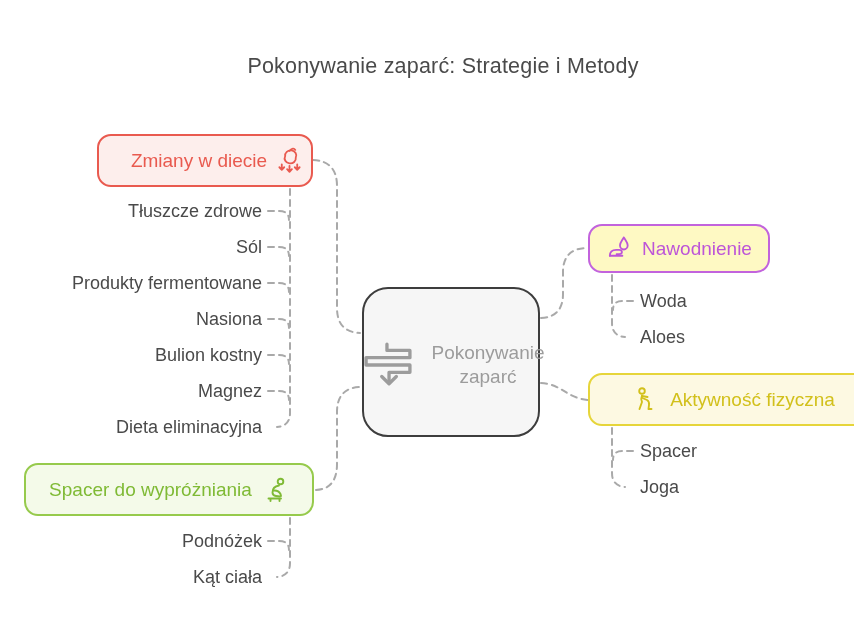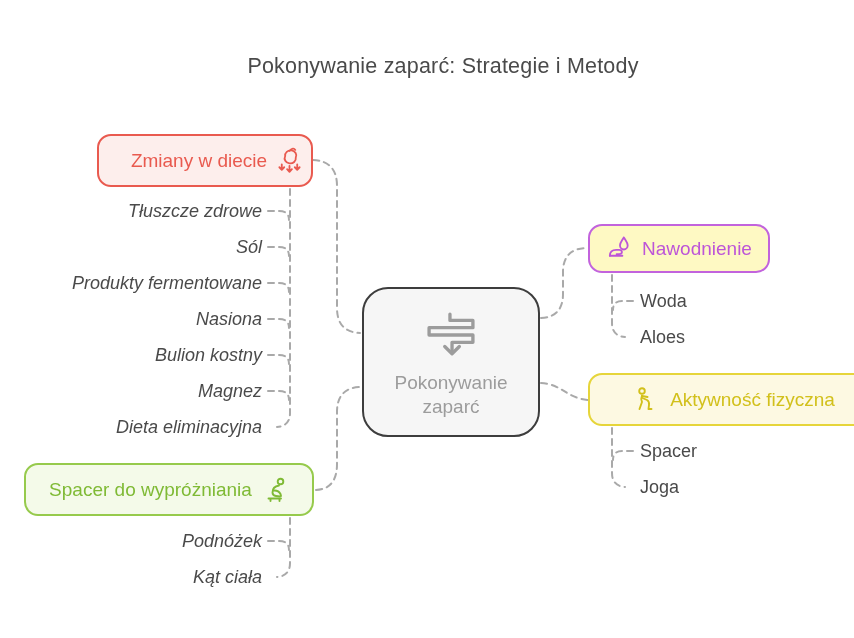--- a/index.html
+++ b/index.html
@@ -20,29 +20,29 @@
   .node .nicon{flex:0 0 auto;display:block;}
 
   .node.diet{left:97px;top:134px;width:216px;height:53px;border-color:#e95a4f;background:#fdeeec;color:#e95a4f;padding-left:24px;}
   .node.hydration{left:588px;top:224px;width:182px;height:49px;border-color:#c263dd;background:#fef9c3;color:#bd55d8;}
   .node.activity{left:588px;top:373px;width:292px;height:53px;border-color:#e6d53a;background:#fdf9e2;color:#d2c01b;}
   .node.position{left:24px;top:463px;width:290px;height:53px;border-color:#96ca4c;background:#f4fae9;color:#7fba35;}
 
   .node.center{
     left:362px;top:287px;width:178px;height:150px;border-radius:26px;
     border-color:#3d3d3d;background:#f6f6f6;color:#9c9c9c;
-    flex-direction:column;gap:12px;padding-top:6px;
+    flex-direction:row;gap:12px;padding-top:6px;
   }
   .center-label{font-size:19px;line-height:24px;text-align:center;color:#9c9c9c;width:130px;}
 
   .item{
     position:absolute;height:26px;line-height:26px;font-size:18px;color:#4a4a4a;
     white-space:nowrap;z-index:2;cursor:pointer;
   }
-  .item.left{right:592px;text-align:right;font-style:italic;}
+  .item.left{right:592px;text-align:right;}
   .item.right{left:640px;text-align:center;}
 </style>
 </head>
 <body>
 
 <div class="canvas">
 
   <svg class="connectors" width="854" height="638" viewBox="0 0 854 638" fill="none" stroke="#a9a9a9" stroke-width="2" stroke-linecap="round" stroke-dasharray="6 5">
 
     <path d="M313 160 Q337 161 337 186 L337 308 Q337 332 360 333"></path>

